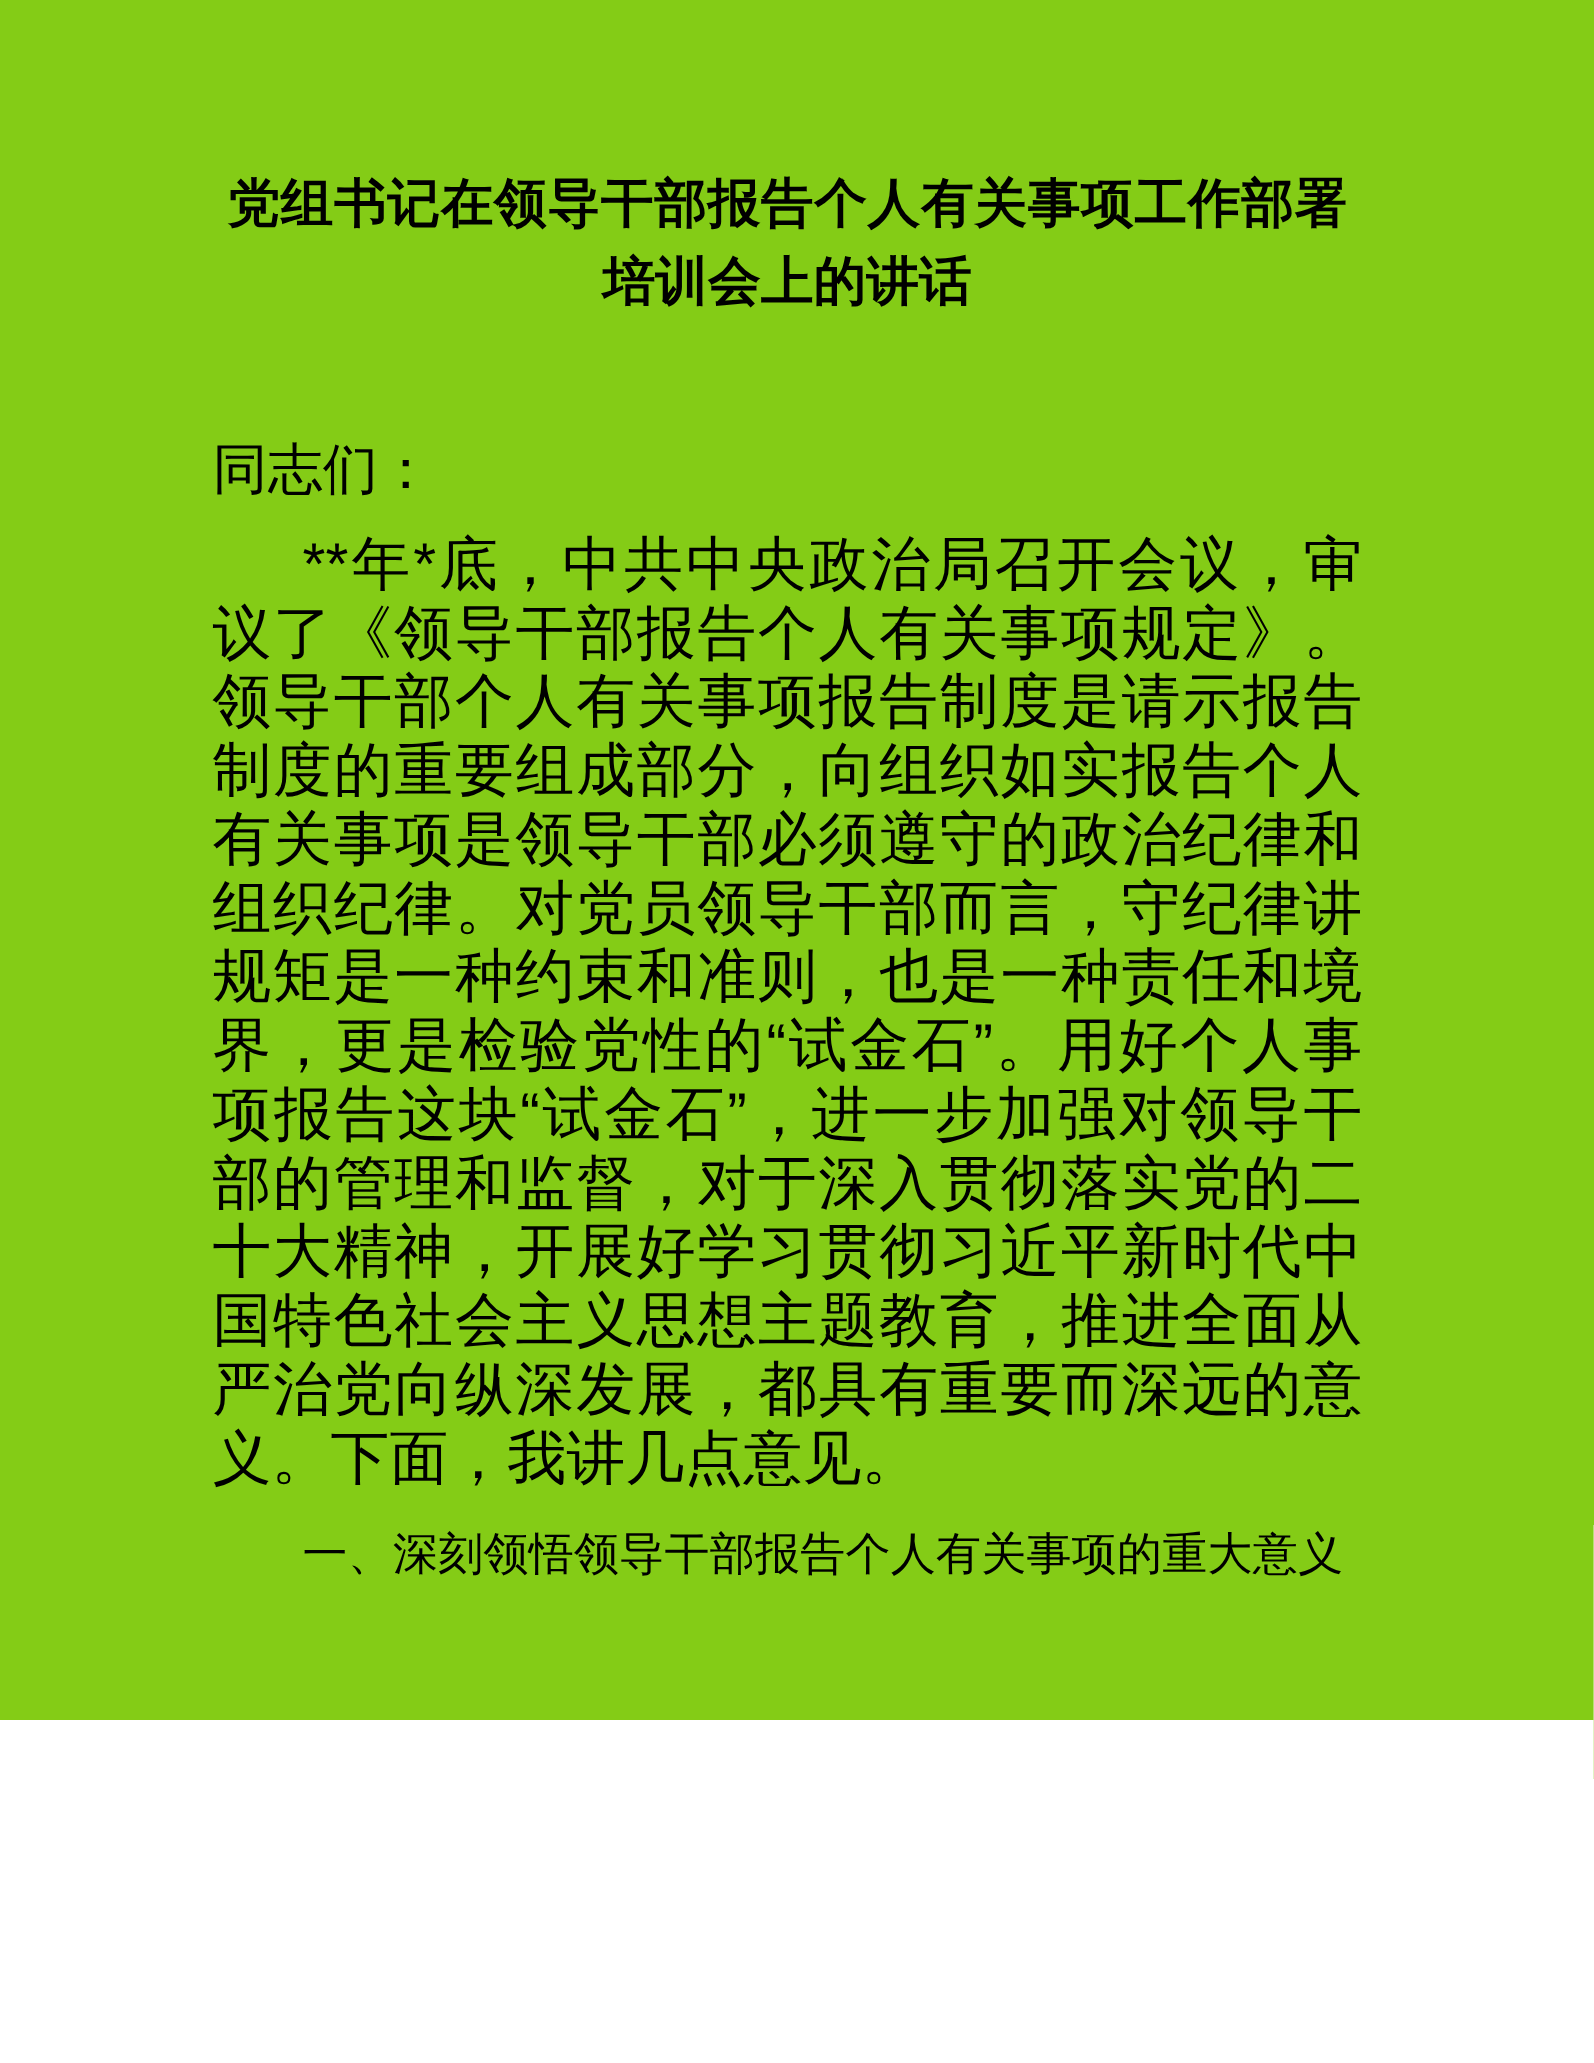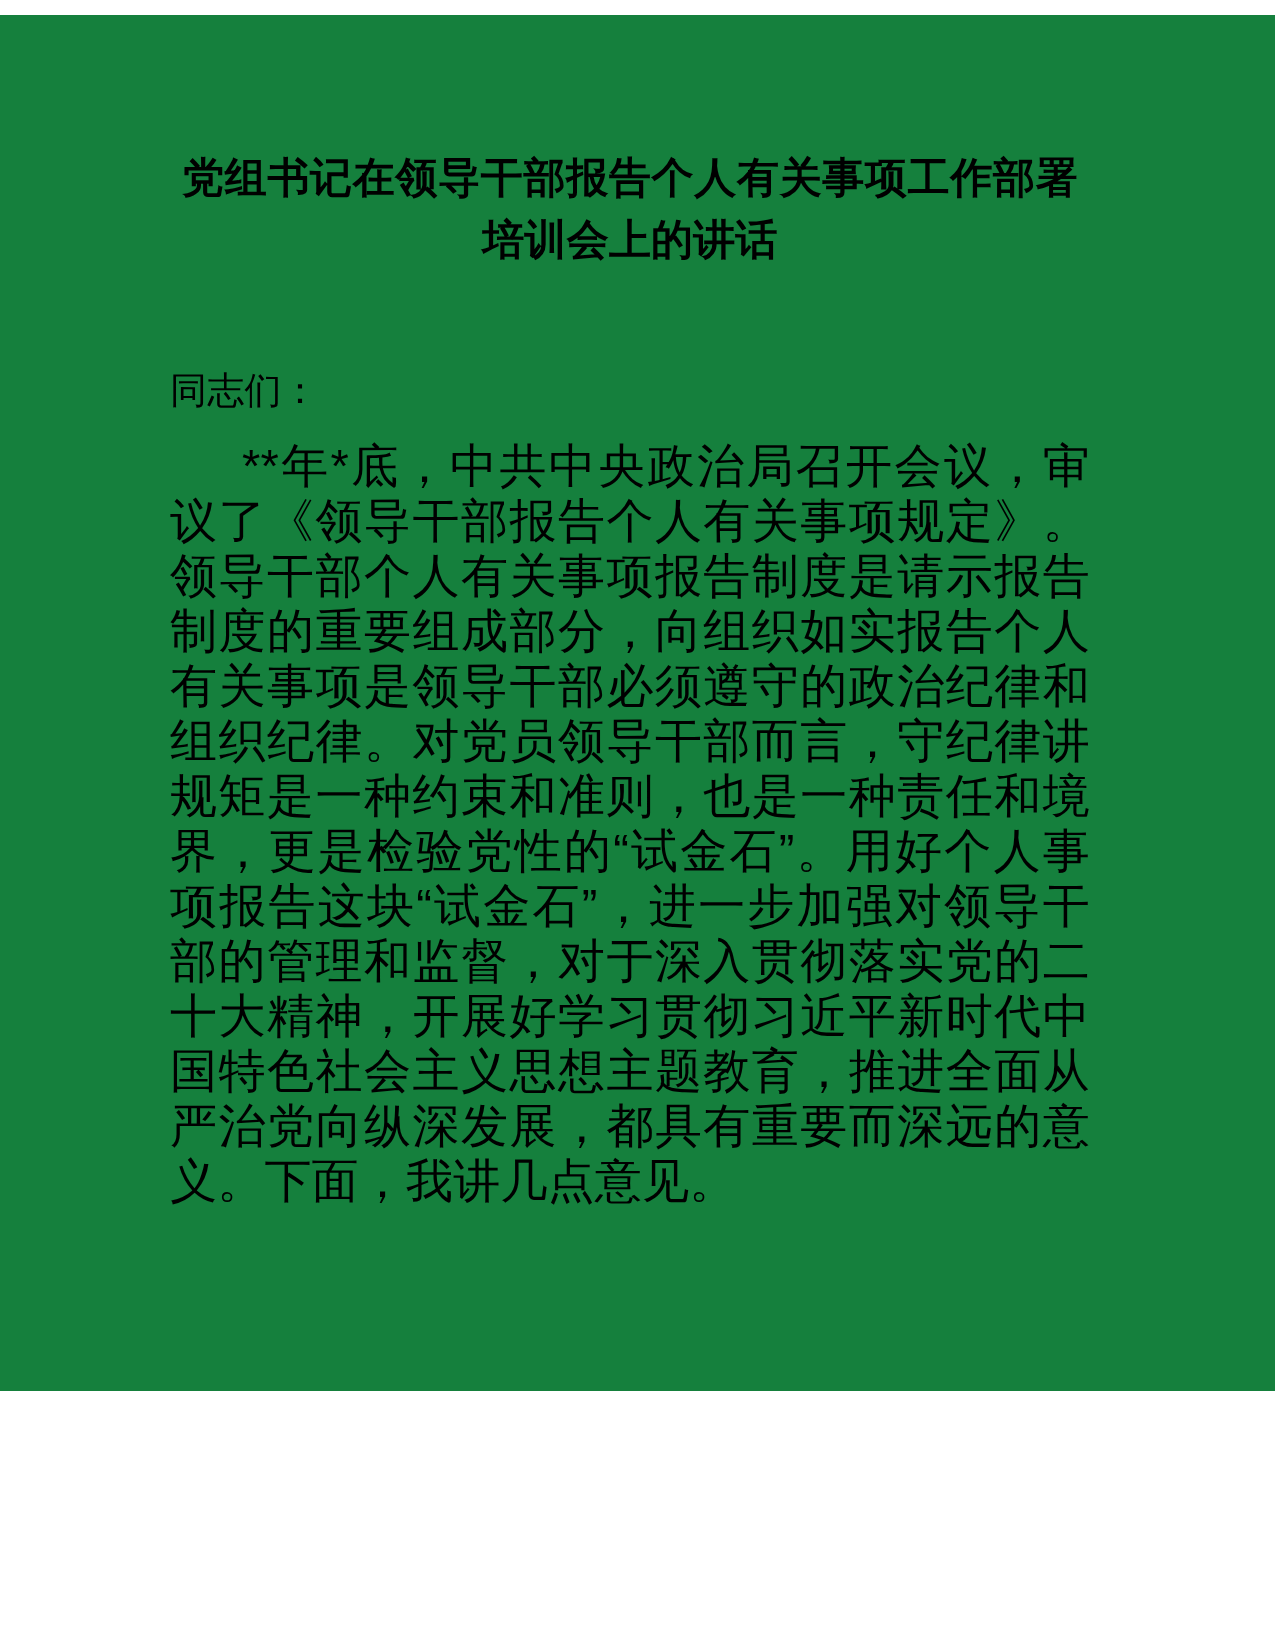--- a/index.html
+++ b/index.html
@@ -6,22 +6,22 @@
   html, body {
     margin: 0;
     padding: 0;
     background: #ffffff;
   }
 
   .page {
     position: relative;
     width: 1275px;
     height: 1376px;
-    background: #15803d;
-    margin: 15px auto;
+    background: #84cc16;
+    margin: 0 auto;
     overflow: hidden;
     box-sizing: border-box;
   }
 
   .doc-body {
     position: absolute;
     left: 170px;
     top: 0;
     width: 920px;
     color: #000000;
@@ -37,21 +37,21 @@
     letter-spacing: 0.2px;
     margin: 0;
     padding-top: 132px;
     padding-left: 12px;
     padding-right: 12px;
     box-sizing: border-box;
     width: 920px;
   }
 
   .salutation {
-    font-size: 37px;
+    font-size: 44px;
     line-height: 55px;
     margin: 0;
     padding-top: 92px;
     letter-spacing: 0.2px;
   }
 
   .para {
     font-size: 47px;
     line-height: 55px;
     margin: 0;
@@ -81,16 +81,17 @@
 
 <div class="page">
   <div class="doc-body">
 
     <h1 class="doc-title">党组书记在领导干部报告个人有关事项工作部署培训会上的讲话</h1>
 
     <p class="salutation">同志们：</p>
 
     <p class="para">**年*底，中共中央政治局召开会议，审议了《领导干部报告个人有关事项规定》。领导干部个人有关事项报告制度是请示报告制度的重要组成部分，向组织如实报告个人有关事项是领导干部必须遵守的政治纪律和组织纪律。对党员领导干部而言，守纪律讲规矩是一种约束和准则，也是一种责任和境界，更是检验党性的“试金石”。用好个人事项报告这块“试金石”，进一步加强对领导干部的管理和监督，对于深入贯彻落实党的二十大精神，开展好学习贯彻习近平新时代中国特色社会主义思想主题教育，推进全面从严治党向纵深发展，都具有重要而深远的意义。下面，我讲几点意见。</p>
 
+    <p class="section-heading">一、深刻领悟领导干部报告个人有关事项的重大意义</p>
 
 
   </div>
 </div>
 
 </body></html>

